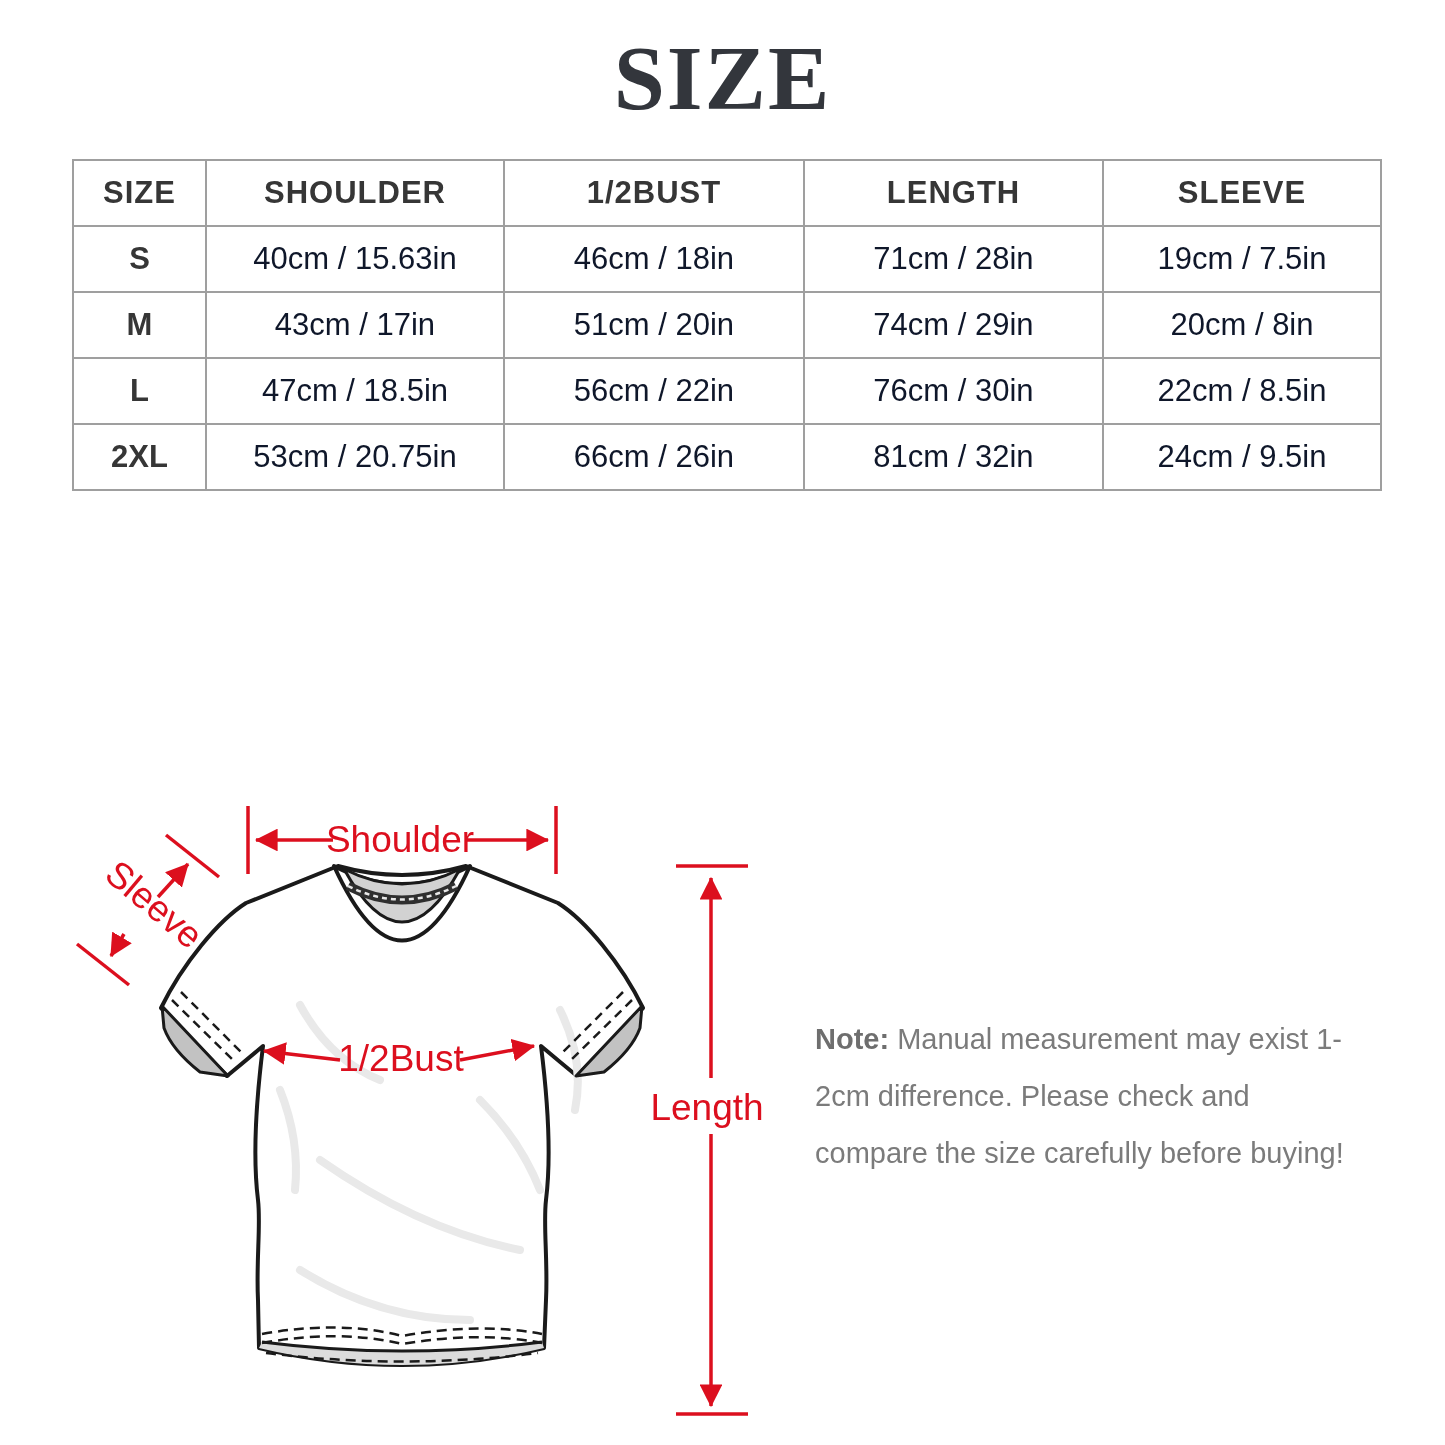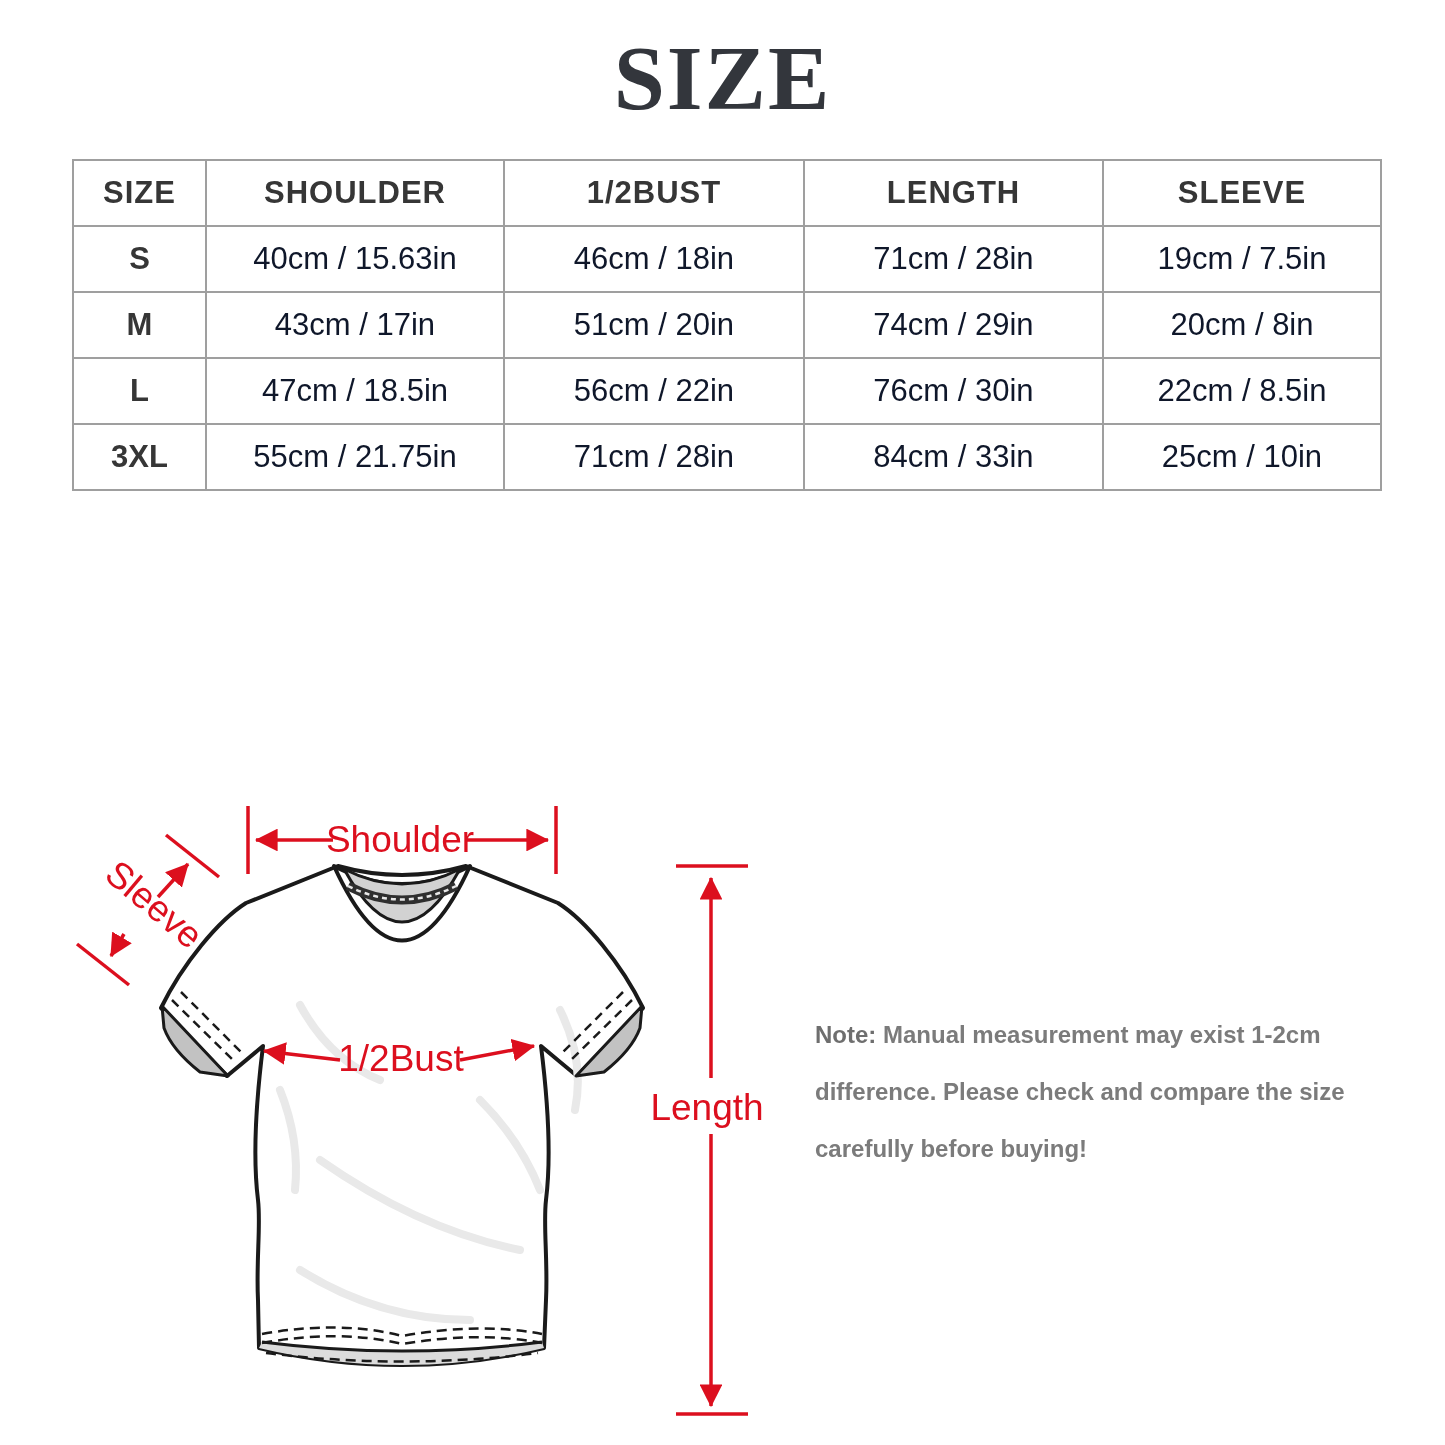--- a/index.html
+++ b/index.html
@@ -24,21 +24,21 @@
   .size-table td{font-size:31px;color:#0f172a;}
   .size-table td.size-col{font-weight:bold;color:#363636;}
   .size-table th:nth-child(1){width:131px;}
   .size-table th:nth-child(2){width:296px;}
   .size-table th:nth-child(3){width:298px;}
   .size-table th:nth-child(4){width:297px;}
   .size-table th:nth-child(5){width:276px;}
   .diagram{position:absolute;left:55px;top:782px;width:730px;height:663px;}
   .note{
     position:absolute;left:815px;top:982px;width:545px;
-    font-size:24px;line-height:57px;color:#7b7b7b;font-weight:bold;
+    font-size:29px;line-height:57px;color:#7b7b7b;
   }
   .note b{color:#6e6e6e;}
 </style>
 </head>
 <body>
 
 <h1 class="page-title">SIZE</h1>
 
 <table class="size-table">
   <thead>
@@ -66,25 +66,25 @@
         <td>20cm / 8in</td>
       </tr>
       <tr>
         <td class="size-col">L</td>
         <td>47cm / 18.5in</td>
         <td>56cm / 22in</td>
         <td>76cm / 30in</td>
         <td>22cm / 8.5in</td>
       </tr>
       <tr>
-        <td class="size-col">3XL</td>
-        <td>55cm / 21.75in</td>
-        <td>71cm / 28in</td>
-        <td>84cm / 33in</td>
-        <td>25cm / 10in</td>
+        <td class="size-col">2XL</td>
+        <td>53cm / 20.75in</td>
+        <td>66cm / 26in</td>
+        <td>81cm / 32in</td>
+        <td>24cm / 9.5in</td>
       </tr>
     </tbody>
 </table>
 
 <svg class="diagram" viewBox="55 782 730 663" xmlns="http://www.w3.org/2000/svg">
   <defs>
     <marker id="arr" viewBox="0 0 10 10" refX="9.5" refY="5" markerWidth="6.5" markerHeight="6.5" orient="auto-start-reverse">
       <path d="M0,0 L10,5 L0,10 z" fill="#dc0f1e"></path>
     </marker>
   </defs>

